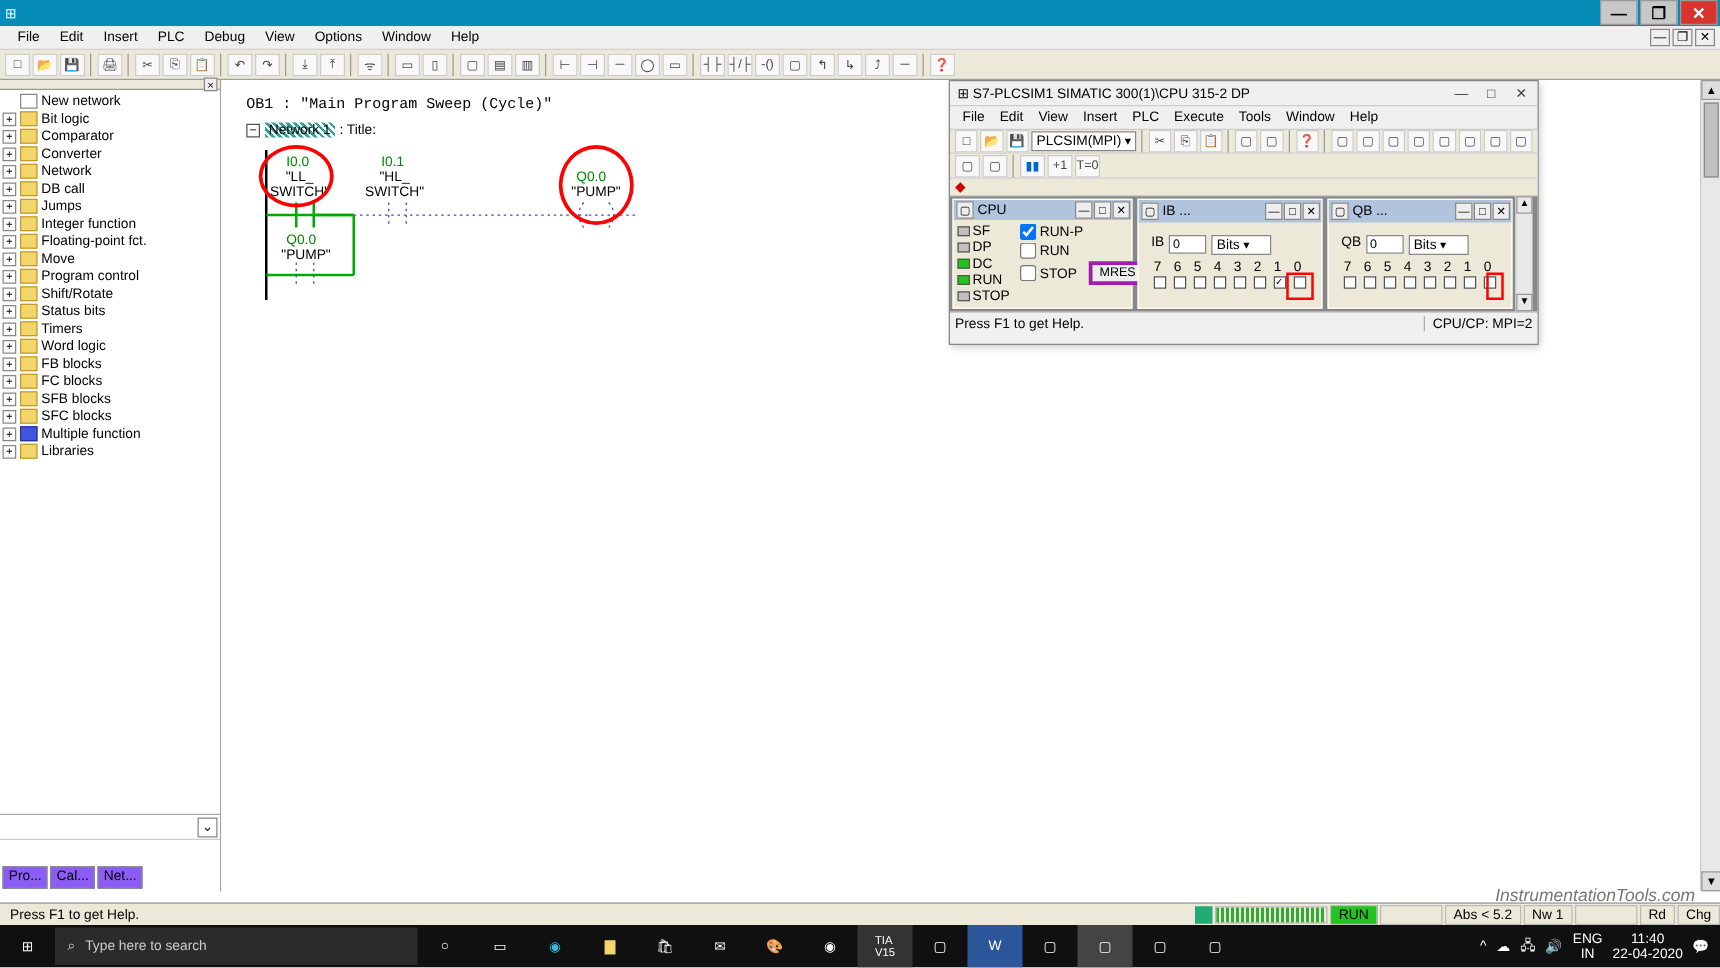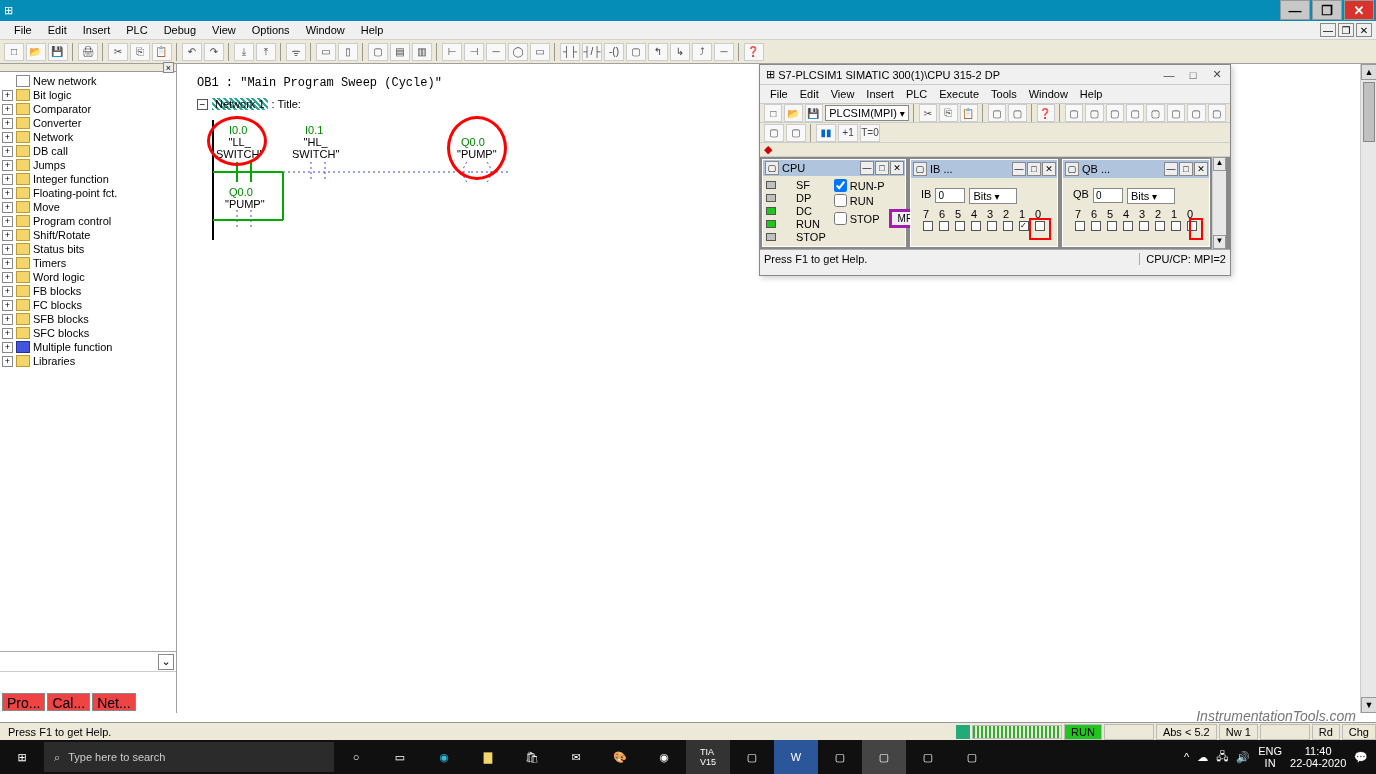--- a/index.html
+++ b/index.html
@@ -29,21 +29,21 @@
 .side-hdr .xb{position:absolute;right:2px;top:-2px;font-size:9px;border:1px solid #888;width:11px;height:11px;text-align:center;background:#eee;}
 .tree { flex:1; overflow:auto; padding:2px; }
 .tree-item { display:flex; align-items:center; gap:3px; padding:1px 0; cursor:default;}
 .tree-item .pm { width:11px;height:11px;border:1px solid #888;display:flex;align-items:center;justify-content:center;font-size:9px;line-height:1;}
 .tree-item .fold { width:14px;height:12px;background:#f2d66b;border:1px solid #c49b2a;}
 .tree-item .ladder{width:14px;height:12px;background:#fff;border:1px solid #888;position:relative;}
 .tree-item .inst{width:14px;height:12px;background:#4455dd;border:1px solid #223399;}
 .side-ft{height:20px;border-top:1px solid #aaa;display:flex;align-items:center;padding:0 4px;}
 .side-ft .sbt{position:absolute;right:2px;width:16px;height:16px;border:1px solid #888;display:flex;align-items:center;justify-content:center;}
 .side-tabs{height:22px;display:flex;gap:2px;padding:2px;}
-.side-tabs div{flex:0 0 auto;padding:1px 4px;border:1px solid #888;background:#ef4444;font-size:14px;}
+.side-tabs div{flex:0 0 auto;padding:1px 4px;border:1px solid #888;background:#8b5cf6;font-size:11px;}
 
 
 .editor { flex:1; background:#fff; position:relative; padding:12px 20px; overflow:hidden;}
 .ed-title{font-family:"Courier New",monospace;font-size:12px;margin-bottom:6px;}
 .comment-box{width:506px;height:32px;background:#c3c3c3;border:1px solid #555;padding:3px;font-family:"Courier New",monospace;font-size:12px;}
 .net-row{display:flex;align-items:center;margin-top:8px;font-family:"Courier New",monospace;font-size:12px;gap:4px;}
 .net-row .exb{width:11px;height:11px;border:1px solid #555;display:flex;align-items:center;justify-content:center;font-size:10px;}
 .net-label{background:repeating-linear-gradient(45deg,#2ea89b,#2ea89b 2px,#fff 2px,#fff 4px);padding:0 3px;color:#000;}
 
 .rung-area{position:relative;margin-left:14px;margin-top:10px;height:120px;font-family:"Courier New",monospace;font-size:11px;}
@@ -61,21 +61,21 @@
 .sim-tb{height:20px;background:#ece9d8;border-top:1px solid #ccc;border-bottom:1px solid #ccc;display:flex;align-items:center;padding:0 4px;gap:2px;}
 .sim-tb2{height:20px;background:#ece9d8;border-bottom:1px solid #ccc;display:flex;align-items:center;padding:0 4px;gap:2px;}
 .sel-box{border:1px solid #888;background:#fff;padding:0 3px;font-size:10px;display:flex;align-items:center;height:16px;}
 .sim-body{display:flex;height:92px;background:#888;padding:0;}
 .panel{background:#ece9d8;border:1px solid #fff;margin:2px;display:flex;flex-direction:column;position:relative;}
 .panel-hdr{height:18px;background:#b0c4de;display:flex;align-items:center;padding:0 2px;font-size:10px;position:relative;}
 .phb{width:14px;height:14px;border:1px solid #888;background:#eee;display:flex;align-items:center;justify-content:center;font-size:9px;}
 .panel-hdr .pbs{display:flex;gap:1px;position:absolute;right:1px;}
 .cpu-body{display:flex;font-size:10px;padding:3px;gap:8px;}
 .leds{display:flex;flex-direction:column;gap:1px;}
-.leds div{display:flex;align-items:center;gap:20px;}
+.leds div{display:flex;align-items:center;gap:2px;}
 .ledbox{width:10px;height:8px;}
 .ctrls{display:flex;flex-direction:column;gap:2px;}
 .ctrls label{display:flex;align-items:center;gap:3px;}
 .mres{border:3px solid #a21caf;padding:1px 6px;font-size:10px;background:#eee;}
 .io-body{padding:10px;font-size:10px;}
 .io-row1{display:flex;gap:4px;margin-bottom:4px;}
 .io-in{border:1px solid #888;background:#fff;width:30px;height:15px;font-size:10px;padding:0 2px;}
 .bit-hdr{display:flex;gap:6px;font-size:9px;margin-bottom:1px;padding-left:2px;}
 .bit-row{display:flex;gap:6px;padding-left:2px;}
 .cb{width:10px;height:10px;border:1px solid #555;background:#fff;}

